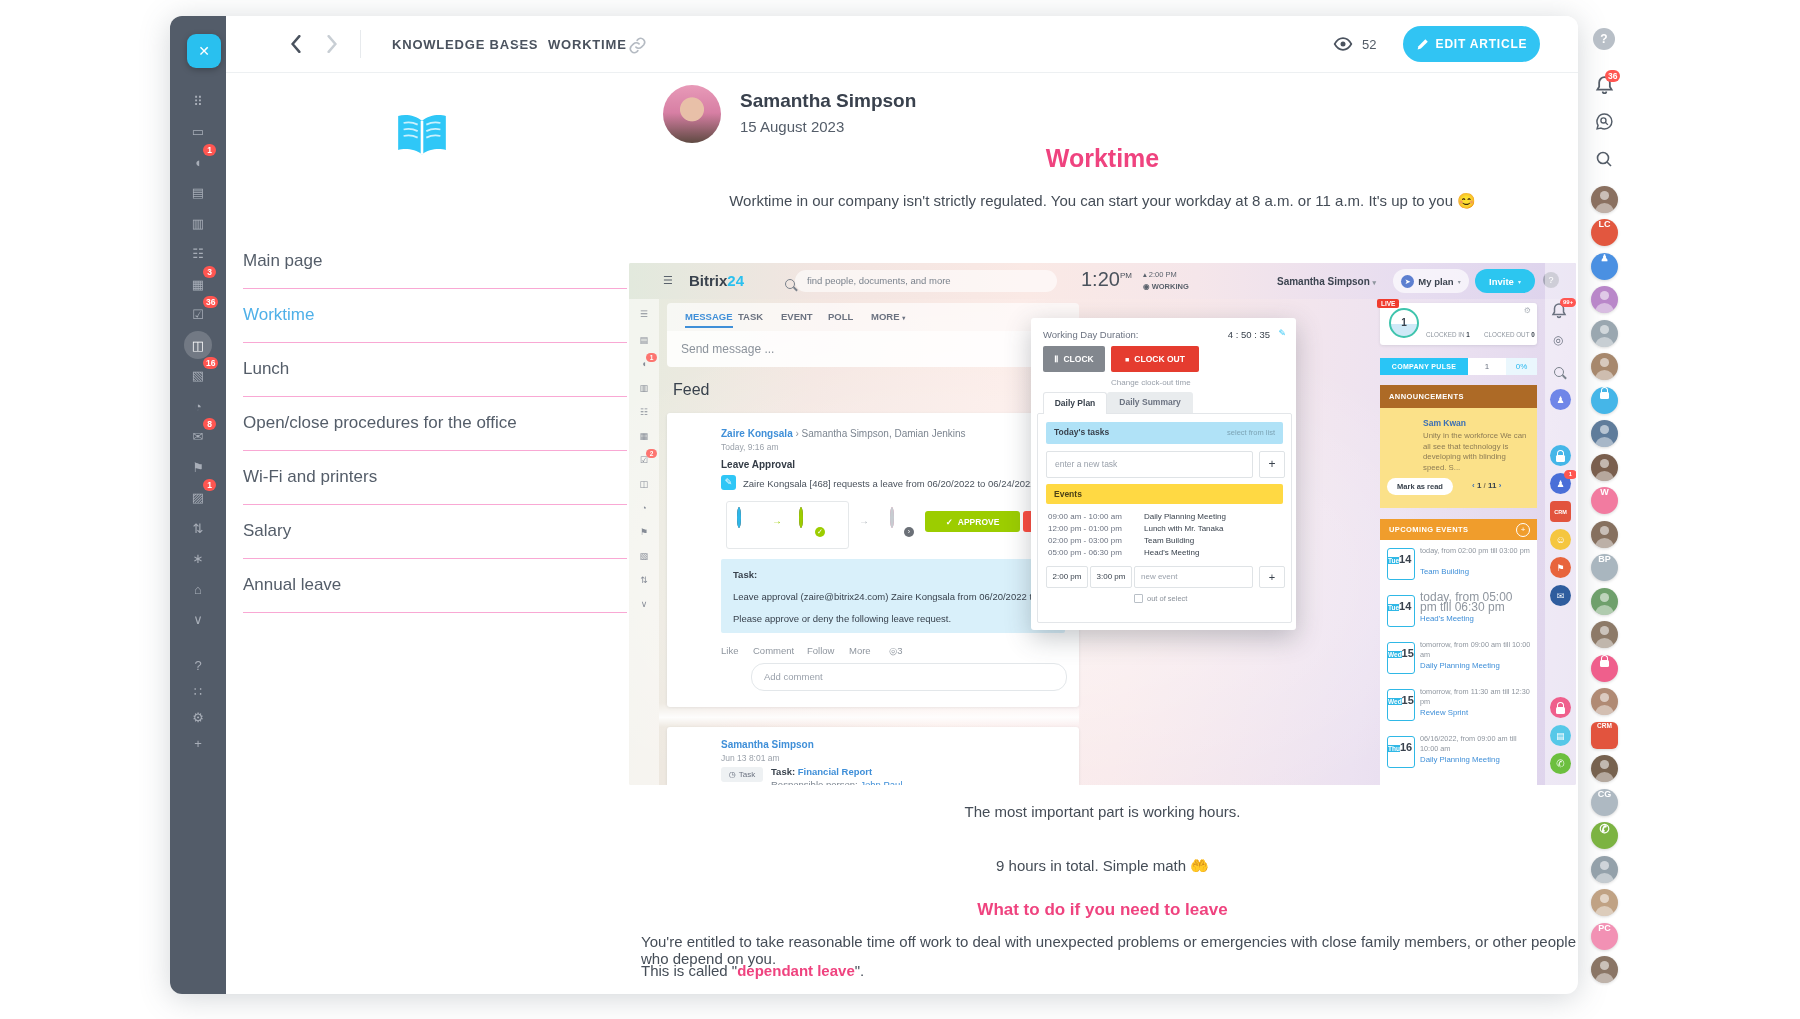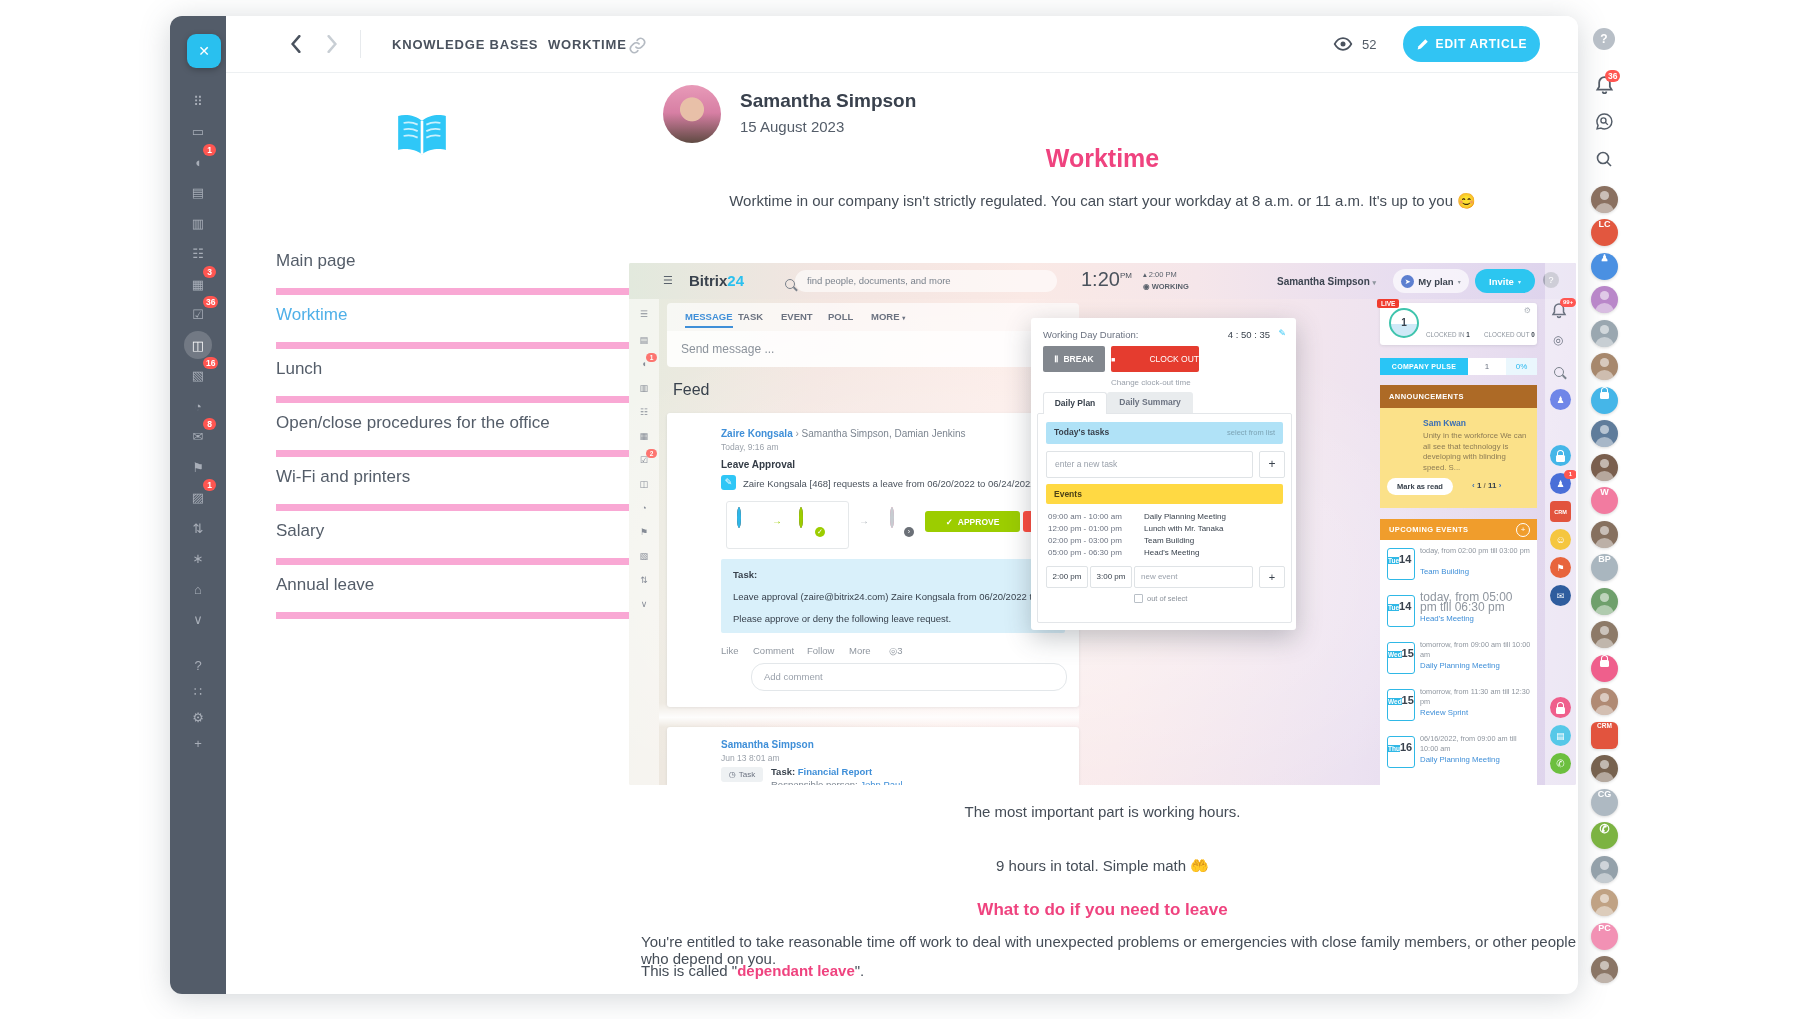--- a/index.html
+++ b/index.html
@@ -18,21 +18,21 @@
   .sb-it .badge{top:-4px;left:19px;}
   .close-x{position:absolute;left:17px;top:18px;width:34px;height:34px;border:none;background:#29c0ef;color:#fff;
            border-radius:9px;font-size:14px;line-height:34px;text-align:center;padding:0;cursor:pointer;box-shadow:0 2px 6px rgba(0,0,0,.25);}
   
   .topbar{position:absolute;left:56px;top:0;width:1352px;height:56px;border-bottom:1px solid #edf0f2;background:#fff;border-radius:0 12px 0 0;}
   .crumb{font-size:13px;font-weight:bold;letter-spacing:.8px;color:#4a525e;}
   .edit-btn{position:absolute;left:1177px;top:10px;width:137px;height:36px;background:#31c4f3;border:none;border-radius:19px;
             color:#fff;font-size:12px;font-weight:bold;letter-spacing:.8px;cursor:pointer;display:flex;align-items:center;justify-content:center;gap:7px;font-family:"Liberation Sans",sans-serif;}
   
   .nav-item{position:absolute;left:73px;width:384px;height:54px;display:flex;align-items:center;
-            font-size:17px;color:#545d69;border-bottom:7px solid #f9a8d4;cursor:pointer;margin-left:33px;}
+            font-size:17px;color:#545d69;border-bottom:1px solid #f9a8d4;cursor:pointer;}
   .nav-item.active{color:#4fb0e8;}
   
   .cpar{position:absolute;left:459px;width:947px;text-align:center;font-size:15px;color:#454d57;}
   .lpar{position:absolute;left:471px;width:940px;font-size:15px;color:#454d57;}
   .pink{color:#ef437f;}
   .avatar-big{position:absolute;left:493px;top:69px;width:58px;height:58px;border-radius:50%;
       background:radial-gradient(circle at 50% 42%,#e8c0a8 0 26%,rgba(0,0,0,0) 28%),linear-gradient(180deg,#e89ab8 0%,#d77fa4 48%,#5f4a42 100%);}
   
   .portal{position:absolute;left:459px;top:247px;width:947px;height:522px;overflow:hidden;border-radius:2px;
      background:radial-gradient(ellipse at 40% 60%,rgba(255,255,255,.55),rgba(255,255,255,0) 62%),
@@ -334,23 +334,23 @@
         <span class="abs" style="left:104px;top:39px;font-size:9.5px"><span style="font-weight:bold;color:#39424d">Task:</span> <span class="p-blue">Financial Report</span></span>
         <span class="abs" style="left:104px;top:52px;font-size:9.5px;color:#7c8590"><span>Responsible person:</span> <span style="color:#3f8fd8">John Paul</span></span>
       </div>
 
       <div class="p-card" style="left:402px;top:55px;width:265px;height:312px;box-shadow:0 8px 26px rgba(60,70,80,.3)">
         <span class="abs" style="left:12px;top:11px;font-size:9.5px;color:#6b7280">Working Day Duration:</span>
         <span class="abs" style="right:26px;top:11px;font-size:9.5px;color:#39424d">4 : 50 : 35</span>
         <span class="abs" style="right:10px;top:10px;font-size:9px;color:#2fc6f6">✎</span>
         <span class="abs flexc" style="left:12px;top:28px;width:62px;height:26px;background:#82878e;border-radius:2px;color:#fff;font-size:8.5px;font-weight:bold;justify-content:center;gap:5px">
             <span>Ⅱ</span>
-            <span>BREAK</span>
-          </span>
-        <span class="abs flexc" style="left:80px;top:28px;width:88px;height:26px;background:#e53c2f;border-radius:2px;color:#fff;font-size:8.5px;font-weight:normal;justify-content:space-between;gap:5px">
+            <span>CLOCK</span>
+          </span>
+        <span class="abs flexc" style="left:80px;top:28px;width:88px;height:26px;background:#e53c2f;border-radius:2px;color:#fff;font-size:8.5px;font-weight:bold;justify-content:center;gap:5px">
             <span style="font-size:7px">■</span>
             <span>CLOCK OUT</span>
           </span>
         <span class="abs" style="left:80px;top:60px;font-size:8px;color:#9aa1ab">Change clock-out time</span>
         <span class="abs" style="left:12px;top:74px;width:62px;height:21px;background:#fff;border:1px solid #e3e6e9;border-bottom:none;border-radius:3px 3px 0 0;font-size:8.5px;font-weight:bold;color:#39424d;text-align:center;line-height:21px;z-index:2">Daily Plan</span>
         <span class="abs" style="left:76px;top:74px;width:86px;height:21px;background:#e9ecee;border-radius:3px 3px 0 0;font-size:8.5px;font-weight:bold;color:#6b7280;text-align:center;line-height:21px">Daily Summary</span>
         <div class="abs" style="left:6px;top:95px;width:253px;height:208px;border:1px solid #e3e6e9;border-radius:2px;background:#fff">
           <span class="abs" style="left:8px;top:8px;width:237px;height:22px;background:#b0e2f7;border-radius:2px">
             <span class="abs" style="left:8px;top:5px;font-size:8.5px;font-weight:bold;color:#39424d">Today's tasks</span>
             <span class="abs" style="right:8px;top:6px;font-size:7.5px;color:#7da4b5">select from list</span>

